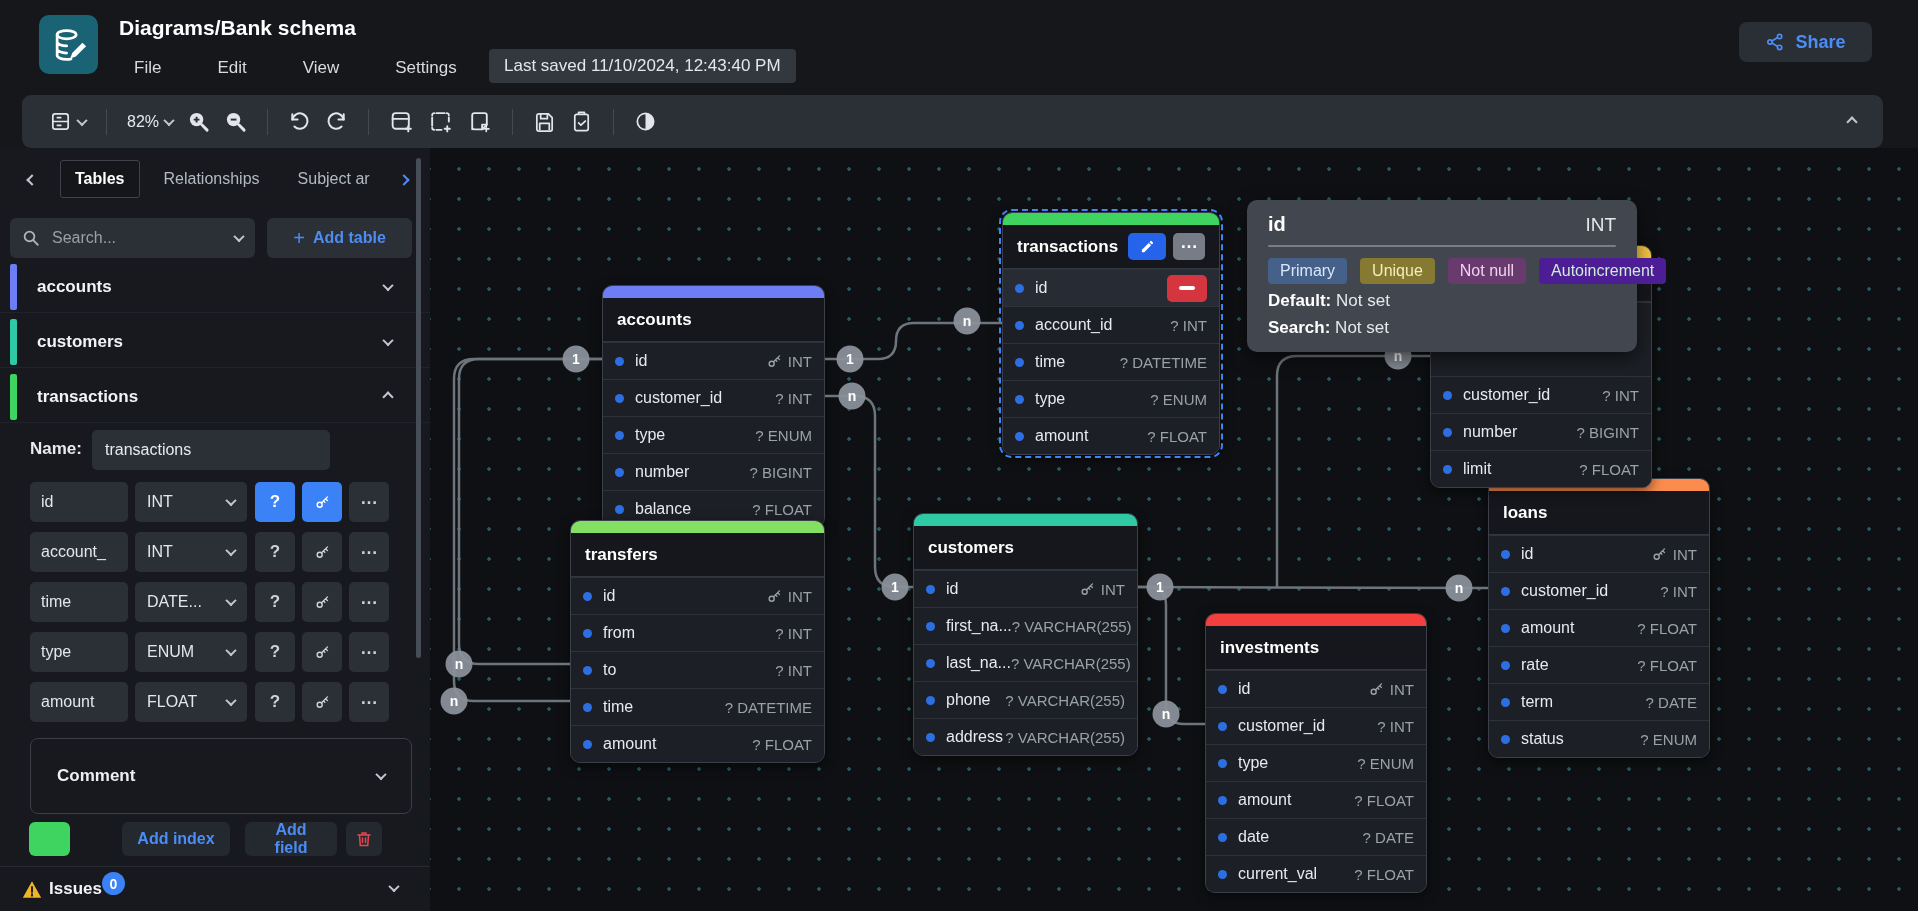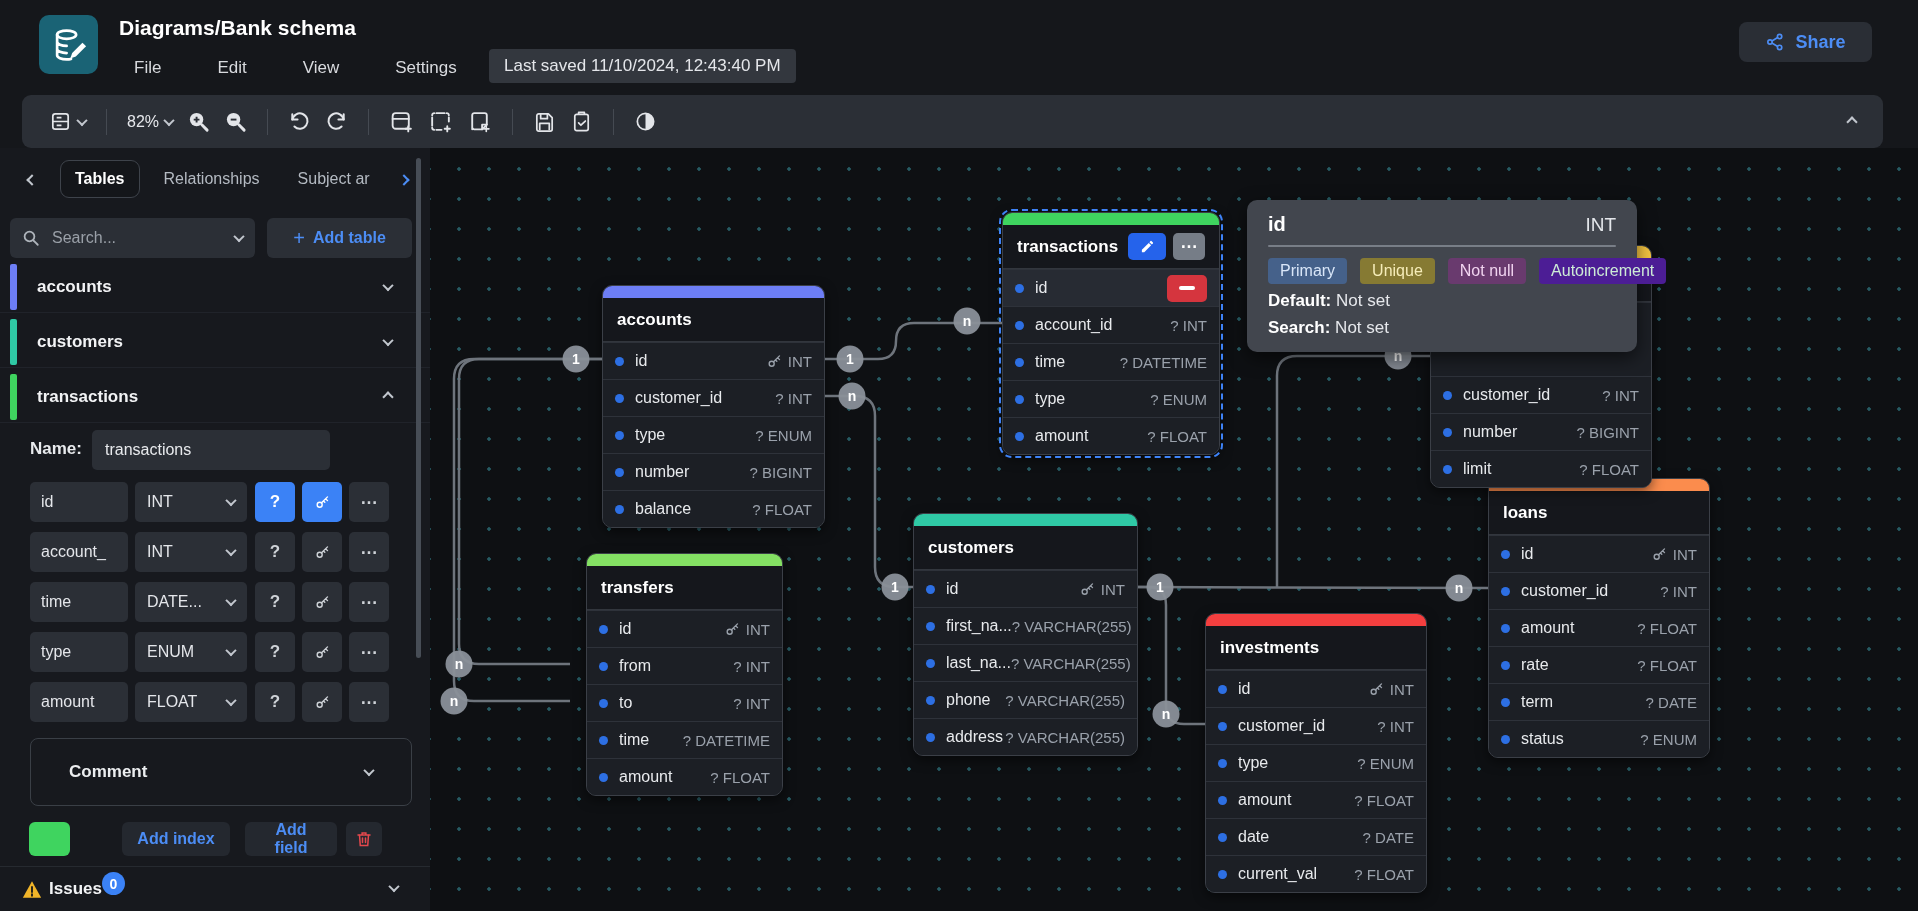--- a/index.html
+++ b/index.html
@@ -28,21 +28,21 @@
   .chev.left{transform:rotate(135deg);}
   .chev.right{transform:rotate(-45deg);}
   .chev.blue{border-color:#4c8df5;}
   .tb-collapse{margin-left:auto;}
 
   
   .sidebar{left:0;top:148px;width:430px;height:763px;background:#17191e;z-index:9;}
   .tabs-row{position:absolute;left:0;top:7px;width:100%;height:48px;display:flex;align-items:center;}
   .tab-back{margin-left:16px;margin-right:12px;}
   .tab{font-size:16px;color:#b4bac2;padding:9px 14px;white-space:nowrap;}
-  .tab.active{color:#fff;font-weight:700;border:1px solid #3e434b;background:#14161a;border-radius:9px;}
+  .tab.active{color:#fff;font-weight:700;border:1px solid #3e434b;background:#14161a;border-radius:3px;}
   .tab-fwd{margin-left:4px;}
   .search-row{position:absolute;left:0;top:70px;width:100%;height:32px;}
   .searchbox{position:absolute;left:10px;top:0;width:245px;height:40px;background:#2b2f36;border-radius:6px;display:flex;align-items:center;padding:0 12px;gap:10px;}
   .searchbox input{flex:1;background:transparent;border:none;outline:none;color:#dfe2e6;font-size:16px;min-width:0;}
   .searchbox input::placeholder{color:#9aa0a8;}
   .addtable-btn{position:absolute;left:267px;top:0;width:145px;height:40px;background:#2b2f36;border-radius:6px;color:#4c8df5;font-size:16px;font-weight:700;display:flex;align-items:center;justify-content:center;gap:8px;}
   .plus-glyph{font-size:20px;font-weight:400;line-height:1;}
   .accordion{position:absolute;left:0;top:114px;width:100%;display:flex;flex-direction:column;gap:4px;}
   .acc-row{position:relative;height:51px;display:flex;align-items:center;border-bottom:1px solid #20232a;}
   .acc-stripe{position:absolute;left:10px;top:2px;bottom:2px;width:7px;border-radius:2px;}
@@ -52,21 +52,21 @@
   .editor{position:absolute;left:0;top:275px;width:100%;}
   .name-row{position:absolute;left:0;top:7px;height:40px;width:100%;}
   .name-label{position:absolute;left:30px;top:9px;font-size:17px;font-weight:700;color:#e8eaed;}
   .name-input{position:absolute;left:92px;top:0;width:238px;height:40px;background:#2b2f36;border:none;border-radius:5px;color:#e8eaed;font-size:16px;padding:0 13px;outline:none;}
   .fieldrows{position:absolute;left:0;top:59px;width:100%;display:flex;flex-direction:column;gap:10px;}
   .frow{display:flex;align-items:center;padding-left:30px;height:40px;}
   .f-name{width:98px;height:40px;background:#2b2f36;border-radius:5px;color:#e4e6ea;font-size:16px;display:flex;align-items:center;padding:0 11px;margin-right:7px;white-space:nowrap;overflow:hidden;}
   .f-type{width:112px;height:40px;background:#2b2f36;border-radius:5px;color:#e4e6ea;font-size:16px;display:flex;align-items:center;justify-content:space-between;padding:0 12px;margin-right:8px;}
   .f-btn{width:40px;height:40px;background:#2b2f36;border-radius:5px;color:#cfd3d8;font-size:17px;font-weight:700;display:flex;align-items:center;justify-content:center;margin-right:7px;}
   .f-btn.on{background:#3b82f6;color:#fff;}
-  .comment-box{position:absolute;left:30px;top:315px;width:382px;height:68px;border:1px solid #3a3f46;border-radius:8px;display:flex;align-items:center;padding:0 38px;justify-content:space-between;}
+  .comment-box{position:absolute;left:30px;top:315px;width:382px;height:76px;border:1px solid #3a3f46;border-radius:8px;display:flex;align-items:center;padding:0 26px;justify-content:space-between;}
   .comment-label{font-size:17px;font-weight:700;color:#eceef0;}
   .editor-controls{position:absolute;left:0;top:399px;height:36px;width:100%;}
   .swatch{position:absolute;left:29px;top:0;width:41px;height:34px;border-radius:6px;}
   .ctl-btn{position:absolute;top:0;height:34px;background:#24282f;border-radius:6px;color:#4c8df5;font-size:16px;font-weight:700;display:flex;align-items:center;justify-content:center;}
   .scrollthumb{position:absolute;left:416px;top:10px;width:5px;height:500px;background:#474d56;border-radius:3px;}
 
   .issues-bar{position:absolute;left:0;top:866px;width:430px;height:45px;background:#17191e;border-top:1px solid #262a30;z-index:9;}
   .issues-label{position:absolute;left:49px;top:12px;font-size:17px;font-weight:700;color:#f2f3f5;}
   .issues-badge{position:absolute;left:102px;top:5px;width:23px;height:23px;border-radius:50%;background:#3b82f6;color:#fff;font-size:14px;font-weight:700;display:flex;align-items:center;justify-content:center;}
   .issues-chev{position:absolute;right:32px;top:17px;}
@@ -459,21 +459,21 @@
           </span>
         </div>
         <div class="trow">
           <span class="fdot"></span>
           <span class="fname">balance</span>
           <span class="ftype">
             <span>? FLOAT</span>
           </span>
         </div>
       </div>
-      <div class="dtable" style="left: 570px; top: 553px; width: 197px; margin-left: 16px;">
+      <div class="dtable" style="left: 570px; top: 520px; width: 255px;">
         <div class="tbar" style="background:#84e063"></div>
         <div class="ttitle">
           <span>transfers</span>
         </div>
         <div class="trow">
           <span class="fdot"></span>
           <span class="fname">id</span>
           <span class="ftype">
             <span>
               <svg width="15" height="15" viewBox="0 0 24 24" fill="none" stroke="#9aa1ab" stroke-width="2.2" stroke-linecap="round">

